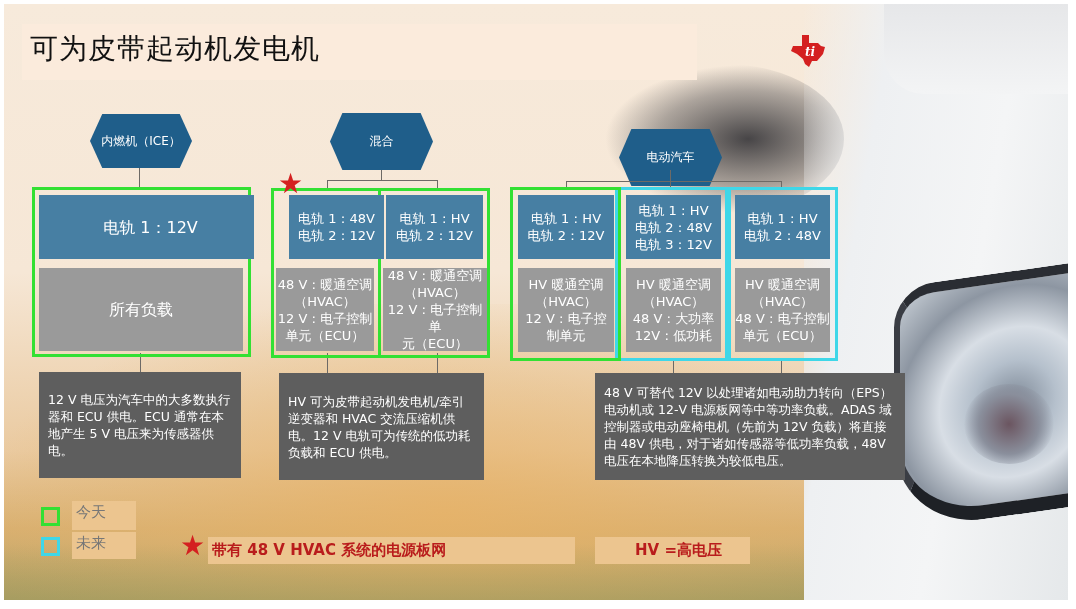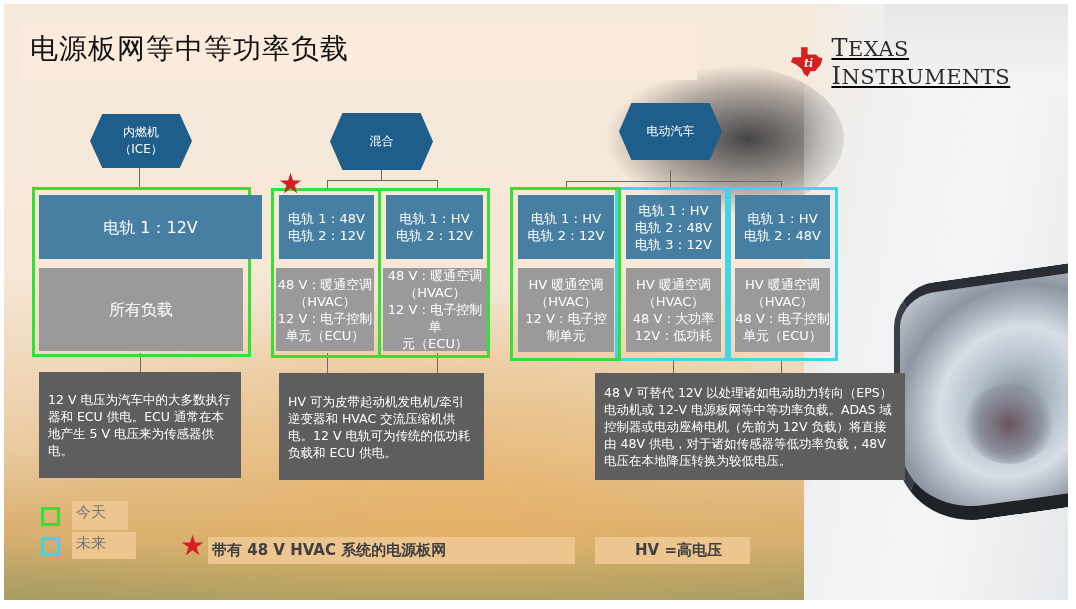--- a/index.html
+++ b/index.html
@@ -44,56 +44,55 @@
   .rail { position:absolute; background:#477fa3; color:#fff; display:flex; align-items:center; justify-content:center; text-align:center;
           font-size:13px; line-height:17px; white-space:pre-line; }
   .load { position:absolute; background:#9a9a9a; color:#fff; display:flex; align-items:center; justify-content:center; text-align:center;
           font-size:13px; line-height:17px; white-space:pre-line; }
   .desc { position:absolute; background:#5e5e5e; color:#fff; font-size:12.5px; line-height:17px; padding:10px 9px; box-sizing:border-box;
           display:flex; align-items:center; }
 
   .legend-box { position:absolute; width:13px; height:13px; border:3px solid #33e033; }
   .legend-box.cyan { border-color:#3fd7e8; }
   .legend-label { position:absolute; background:#ecc58f; color:#777; font-size:15px; padding:2px 4px; box-sizing:border-box; }
-  .note { position:absolute; background:#ecc58f; color:#404040; font-size:15px; font-weight:bold; padding:4px 4px; box-sizing:border-box; }
+  .note { position:absolute; background:#ecc58f; color:#b91c1c; font-size:15px; font-weight:bold; padding:4px 4px; box-sizing:border-box; }
   .star { position:absolute; color:#d42020; font-size:28px; line-height:28px; }
 </style>
 </head>
 <body>
 
 <div class="slide">
   <div class="bg-glow"></div>
   <div class="bg-grass"></div>
   <div class="car-shadow"></div>
   <div class="car"></div>
   <div class="car-top"></div>
   <div class="headlight"></div>
   <div class="headlight-lens"></div>
 </div>
 
 <div class="title-bar">
-  <div class="title">电源板网等中等功率负载</div>
+  <div class="title">可为皮带起动机发电机</div>
 </div>
 
 <div class="ti-logo">
   <svg width="36" height="34" viewBox="0 0 36 34">
     <path d="M12 1 L19 1 L19 9 L28 9 L31 12 L35 13 L33 20 L27 27 L22 27 L19 33 L15 30 L13 25 L7 20 L1 17 L3 12 L12 12 Z" fill="#d42020"></path>
     <text x="15" y="22" font-size="12" font-style="italic" font-weight="bold" fill="#fff" font-family="DejaVu Serif, serif">ti</text>
   </svg>
-  <div class="ti-text"><span class="big">T</span><span>EXAS </span><span class="big">I</span><span>NSTRUMENTS</span></div>
 </div>
 
-<div class="hex" style="left:90px;top:114px;width:102px;height:54px;flex-direction:column;">
+<div class="hex" style="left:90px;top:114px;width:102px;height:54px;flex-direction:row;">
   <span>内燃机</span>
   <span>（ICE）</span>
 </div>
 <div class="hex" style="left:330px;top:113px;width:103px;height:57px;">
   <span>混合</span>
 </div>
-<div class="hex" style="left:619px;top:103px;width:103px;height:57px;">
+<div class="hex" style="left:619px;top:129px;width:103px;height:57px;">
   <span>电动汽车</span>
 </div>
 
 <div class="vline" style="left:139px;top:168px;height:20px;"></div>
 <div class="vline" style="left:381px;top:170px;height:10px;"></div>
 <div class="hline" style="left:327px;top:180px;width:110px;"></div>
 <div class="vline" style="left:327px;top:180px;height:10px;"></div>
 <div class="vline" style="left:437px;top:180px;height:10px;"></div>
 <div class="vline" style="left:670px;top:170px;height:12px;"></div>
 <div class="hline" style="left:566px;top:181px;width:215px;"></div>
@@ -108,24 +107,24 @@
 
 <div class="frame" style="left:32px;top:187px;width:219px;height:170px;"></div>
 <div class="frame" style="left:271px;top:188px;width:110px;height:170px;"></div>
 <div class="frame" style="left:378px;top:188px;width:112px;height:170px;"></div>
 <div class="frame cyan" style="left:615px;top:187px;width:116px;height:174px;"></div>
 <div class="frame cyan" style="left:725px;top:187px;width:113px;height:174px;"></div>
 <div class="frame" style="left:510px;top:187px;width:111px;height:174px;"></div>
 
 <div class="star" style="left:278px;top:170px;">★</div>
 
-<div class="rail" style="left:39px;top:195px;width:223px;height:64px;font-size:16px;">电轨 1：12V</div>
+<div class="rail" style="left:39px;top:195px;width:207px;height:64px;font-size:16px;padding-left:8px;">电轨 1：12V</div>
 <div class="load" style="left:39px;top:268px;width:204px;height:83px;font-size:16px;">所有负载</div>
 
-<div class="rail" style="left:279px;top:195px;width:95px;height:64px;">电轨 1：48V
+<div class="rail" style="left:289px;top:195px;width:95px;height:64px;">电轨 1：48V
 电轨 2：12V</div>
 <div class="load" style="left:276px;top:268px;width:98px;height:83px;">48 V：暖通空调
 （HVAC）
 12 V：电子控制
 单元（ECU）</div>
 
 <div class="rail" style="left:386px;top:195px;width:97px;height:64px;">电轨 1：HV
 电轨 2：12V</div>
 <div class="load" style="left:383px;top:268px;width:104px;height:83px;">48 V：暖通空调
 （HVAC）
@@ -158,19 +157,19 @@
   <span>12 V 电压为汽车中的大多数执行器和 ECU 供电。ECU 通常在本地产生 5 V 电压来为传感器供电。</span>
 </div>
 <div class="desc" style="left:279px;top:373px;width:205px;height:107px;">
   <span>HV 可为皮带起动机发电机/牵引逆变器和 HVAC 交流压缩机供电。12 V 电轨可为传统的低功耗负载和 ECU 供电。</span>
 </div>
 <div class="desc" style="left:575px;top:373px;width:310px;height:107px;margin-left:20px;">
   <span>48 V 可替代 12V 以处理诸如电动助力转向（EPS）电动机或 12-V 电源板网等中等功率负载。ADAS 域控制器或电动座椅电机（先前为 12V 负载）将直接由 48V 供电，对于诸如传感器等低功率负载，48V 电压在本地降压转换为较低电压。</span>
 </div>
 
 <div class="legend-box" style="left:41px;top:507px;"></div>
-<div class="legend-label" style="left:72px;top:501px;width:56px;height:29px;">今天</div>
+<div class="legend-label" style="left:72px;top:501px;width:64px;height:29px;">今天</div>
 <div class="legend-box cyan" style="left:41px;top:537px;"></div>
 <div class="legend-label" style="left:72px;top:532px;width:64px;height:27px;">未来</div>
 
 <div class="star" style="left:180px;top:532px;">★</div>
 <div class="note" style="left:208px;top:537px;width:367px;height:27px;">带有 48 V HVAC 系统的电源板网</div>
 <div class="note" style="left:595px;top:537px;width:155px;height:27px;padding-left:40px;">HV =高电压</div>
 
 </body></html>

